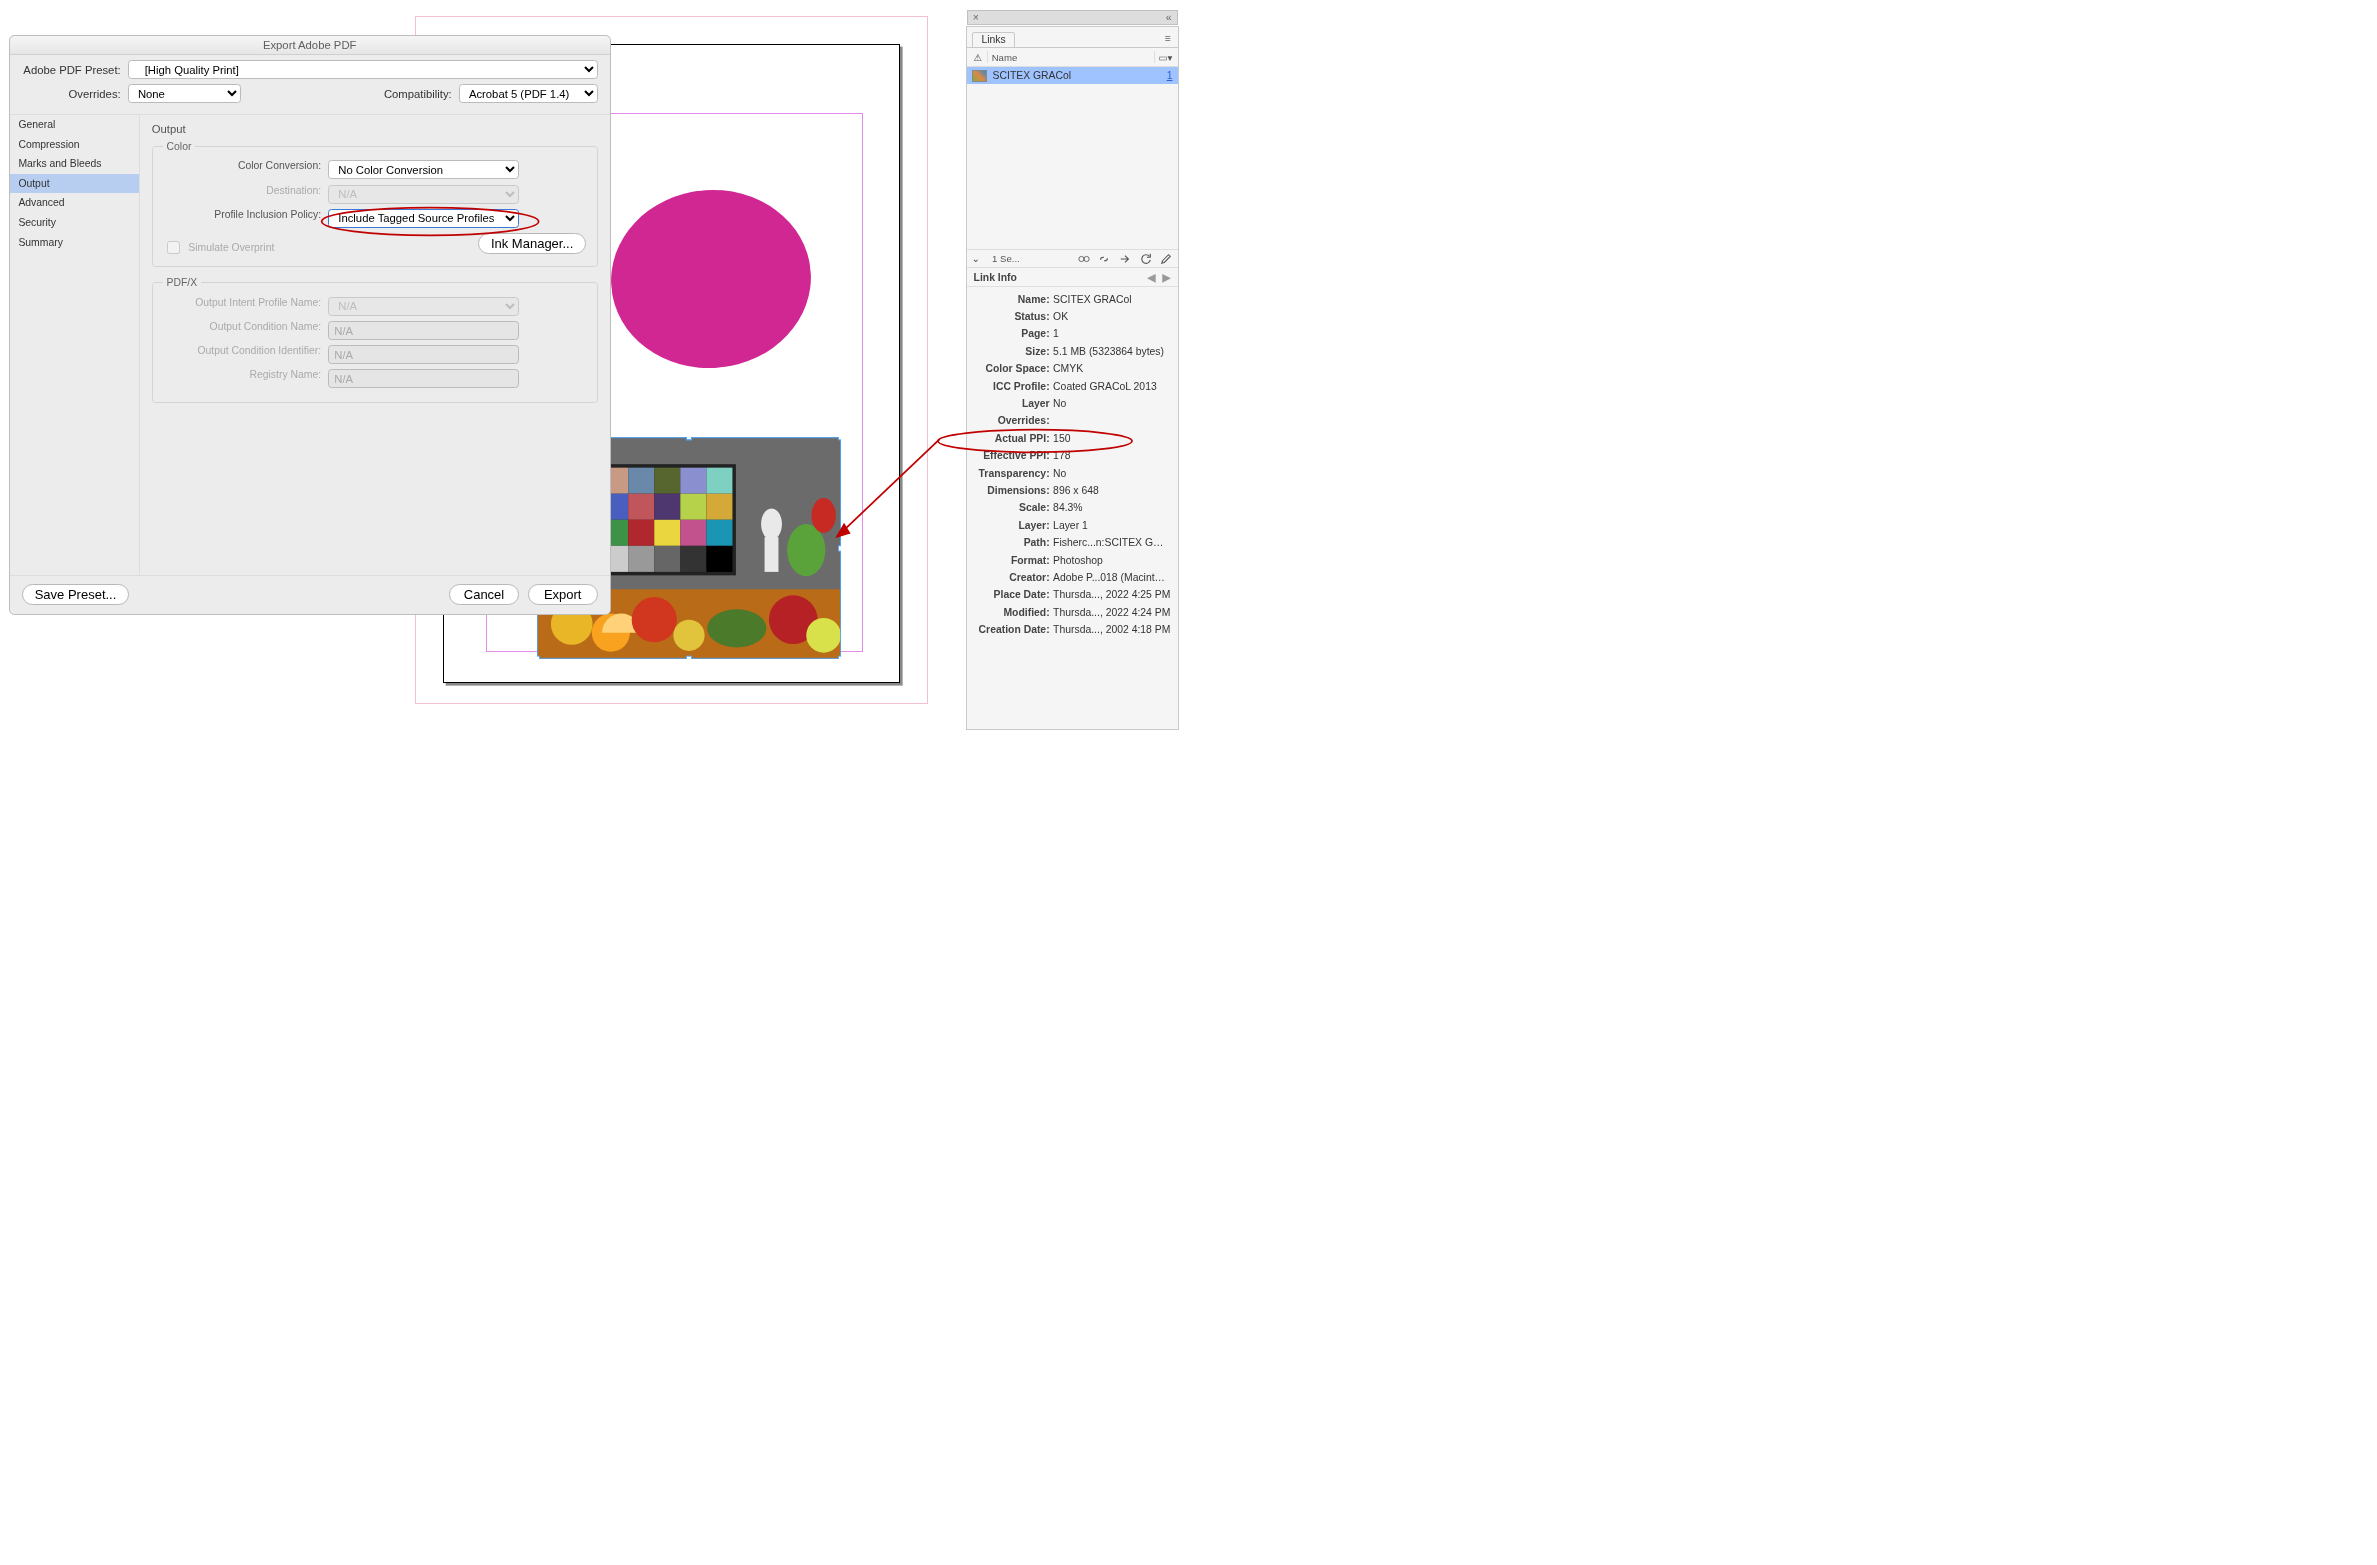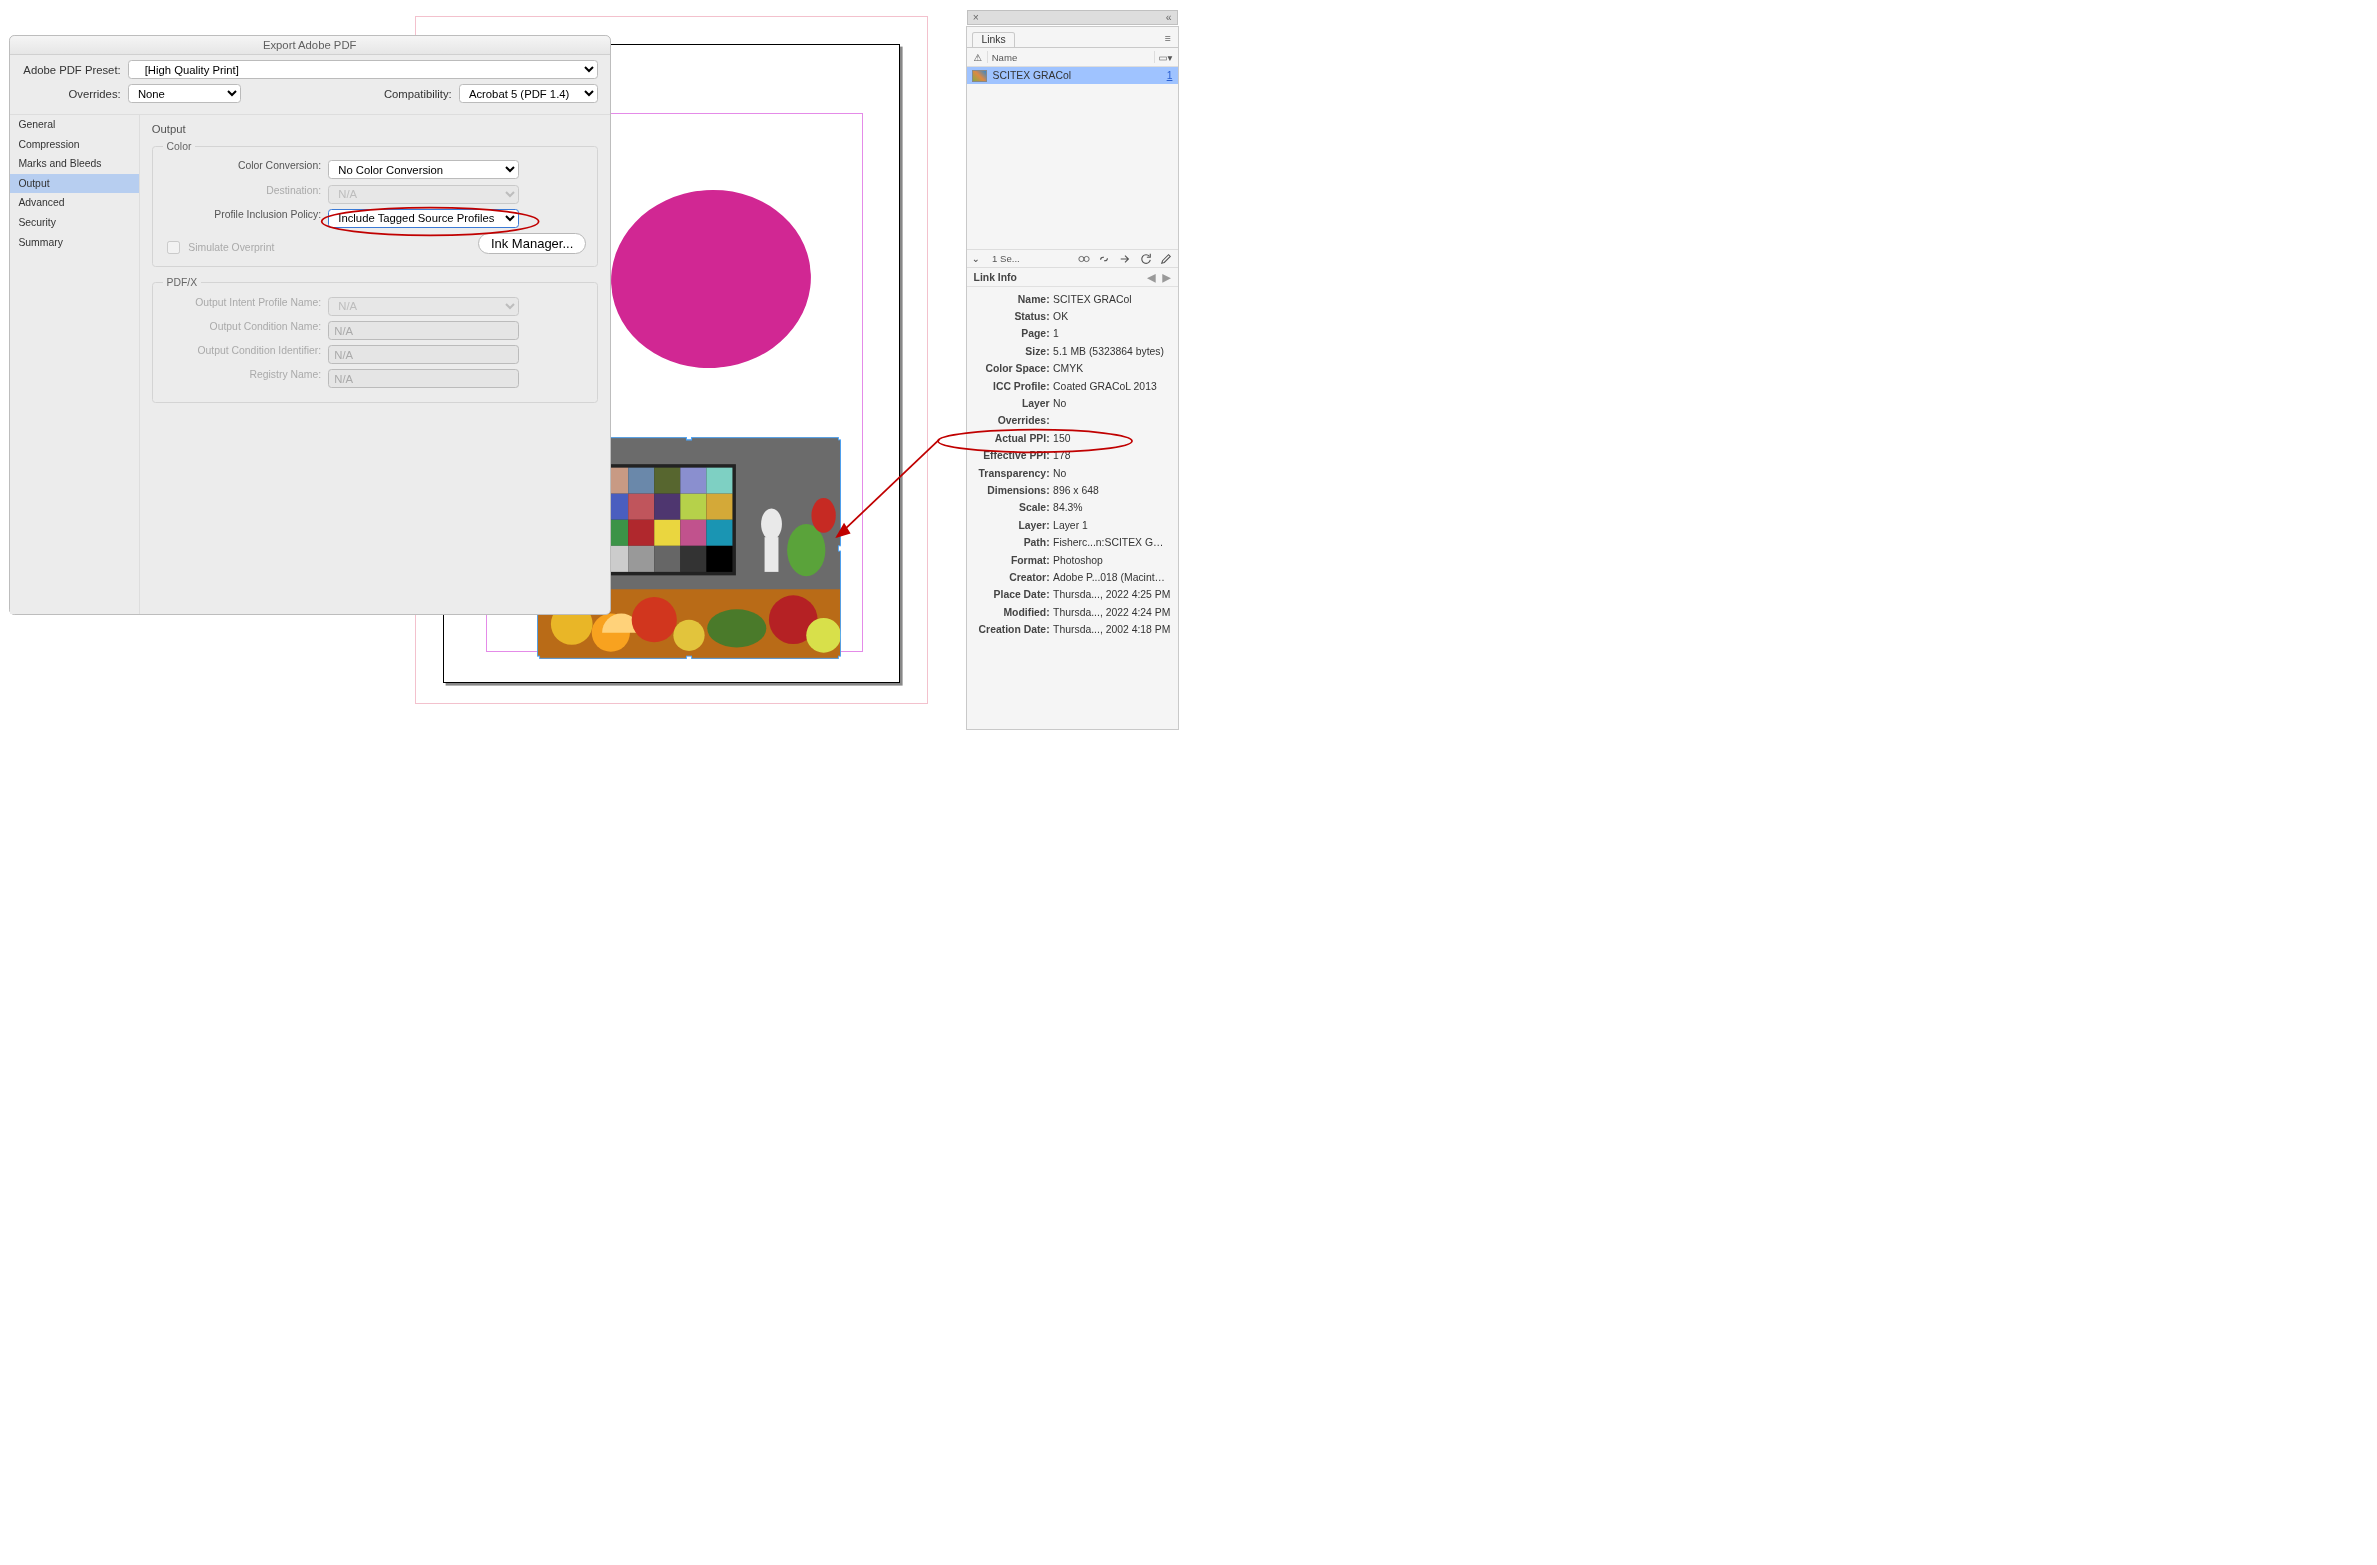--- a/index.html
+++ b/index.html
@@ -249,20 +249,27 @@
         </div>
         <div class="form-row">
           <label style="color:#aaa;">Registry Name:</label>
           <input type="text" disabled="" value="N/A" style="">
         </div>
       </fieldset>
 
     </div>
   </div>
 
+  <div class="bottom-bar">
+    <button class="btn">Save Preset...</button>
+    <div class="right">
+      <button class="btn" style="width:70px;">Cancel</button>
+      <button class="btn" style="width:70px;">Export</button>
+    </div>
+  </div>
 </div>
 
 <div class="links-panel">
   <div class="panel-close-row">
     <span class="close">×</span>
     <span class="collapse">«</span>
   </div>
   <div class="panel-tab-strip">
     <div class="panel-tab">Links</div>
     <div class="panel-menu-icon">≡</div>

